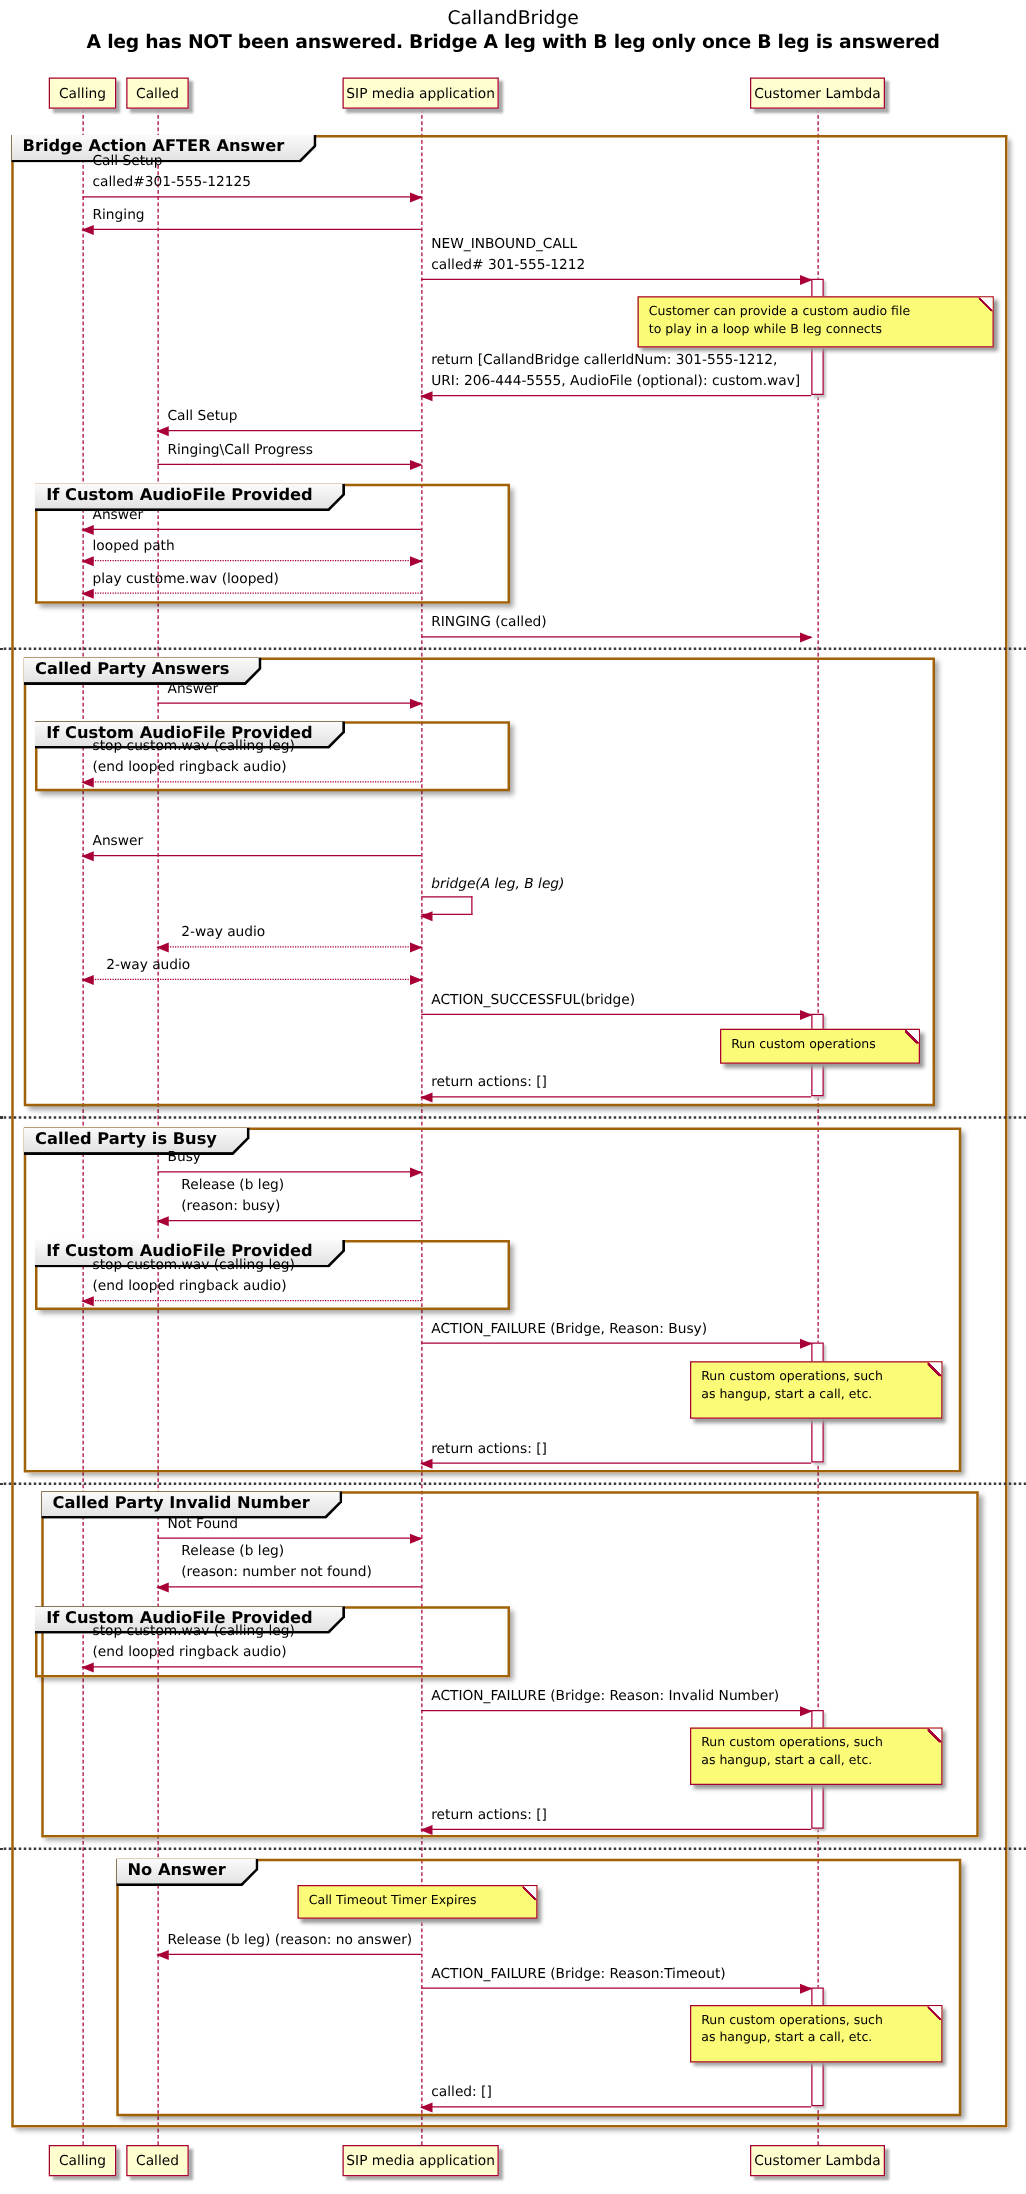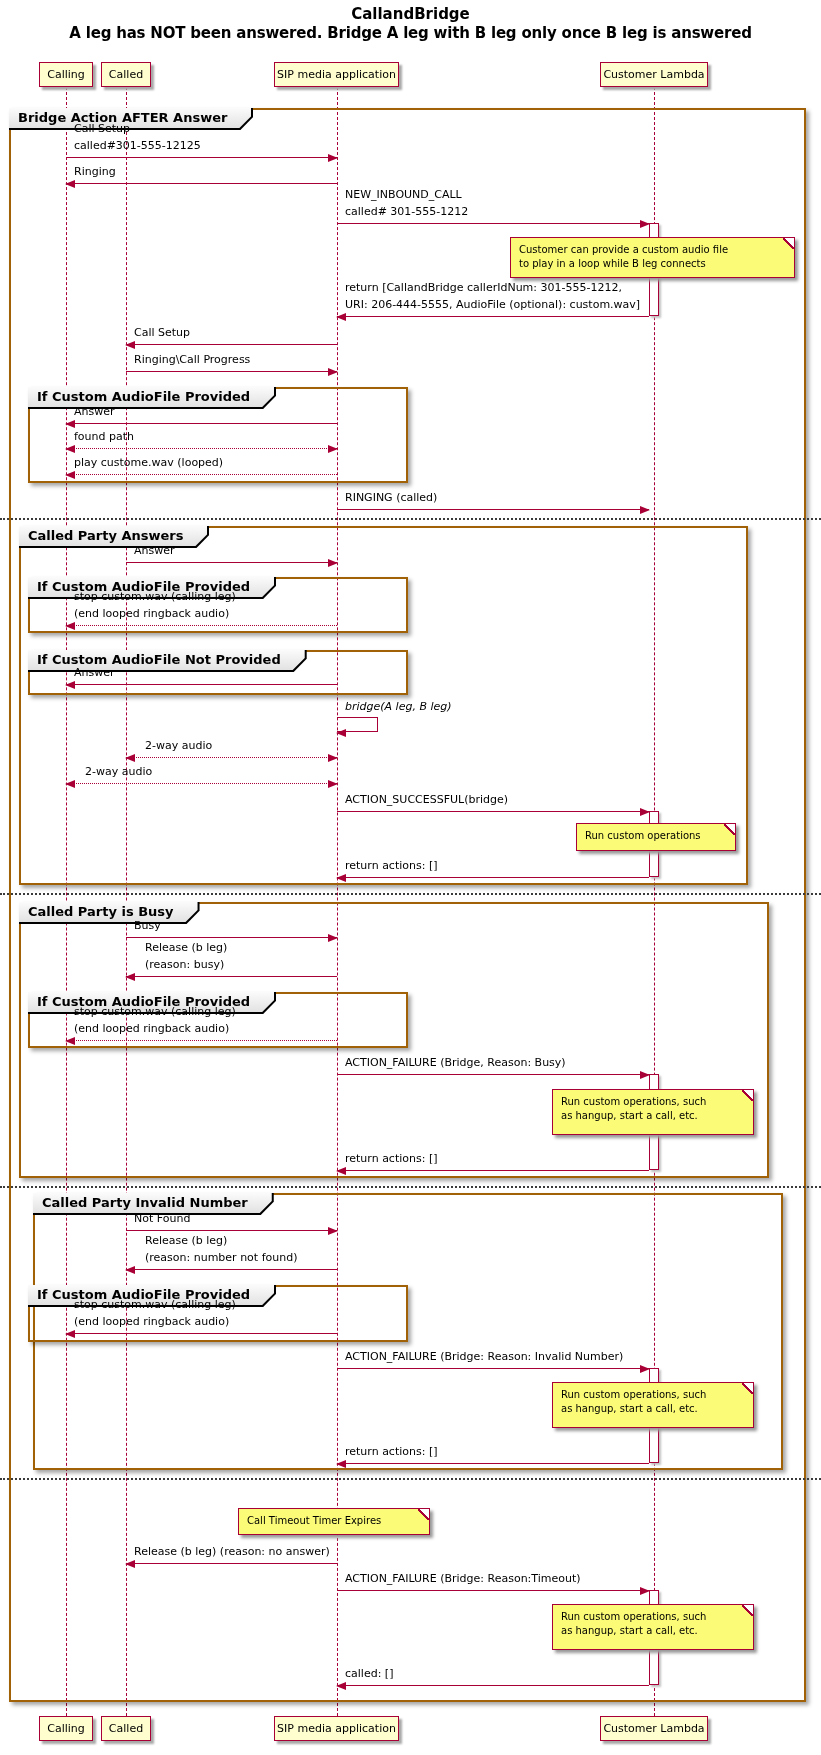--- a/index.html
+++ b/index.html
@@ -1,21 +1,21 @@
 <!DOCTYPE html>
 <html><head>
 <meta charset="utf-8">
 <style>
   html,body { margin:0; padding:0; background:#ffffff; }
   .canvas { position:relative; width:821px; height:1755px; background:#fff;
             font-family:"DejaVu Sans", sans-serif; color:#000; overflow:hidden; }
 
   
   .title-wrap { position:absolute; top:4px; left:0; width:100%; text-align:center; z-index:7; }
-  .dtitle { font-weight:bold; font-size:15px; line-height:1.35; }
+  .dtitle { font-weight:normal; font-size:15px; line-height:1.35; }
   .dsubtitle { font-weight:bold; font-size:15px; line-height:1.3; letter-spacing:-0.2px; }
 
   
   .life { position:absolute; width:0; border-left:1px dashed #A80036; z-index:1; }
 
   
   .pbox { position:absolute; height:25px; background:#FEFECE; border:1.8px solid #A80036;
           box-shadow:3px 3px 2px #a9a9a9; display:flex; align-items:center; justify-content:center;
           font-size:11px; box-sizing:border-box; z-index:6; white-space:nowrap; }
 
@@ -91,34 +91,34 @@
   <div class="frame" style="left:19px; top:902px; width:750px; height:276px;">
     <div class="flabel">
         <span>Called Party is Busy</span>
       </div>
   </div>
   <div class="frame" style="left:33px; top:1193px; width:750px; height:277px;">
     <div class="flabel">
         <span>Called Party Invalid Number</span>
       </div>
   </div>
+  <div class="frame" style="left:93px; top:1487px; width:676px; height:206px;">
+    <div class="flabel">
+        <span>No Answer</span>
+      </div>
+  </div>
 
   <div class="frame" style="left:28px; top:387px; width:380px; height:96px;">
     <div class="flabel">
         <span>If Custom AudioFile Provided</span>
       </div>
   </div>
   <div class="frame" style="left:28px; top:577px; width:380px; height:56px;">
     <div class="flabel">
         <span>If Custom AudioFile Provided</span>
-      </div>
-  </div>
-  <div class="frame" style="left:28px; top:650px; width:380px; height:45px;">
-    <div class="flabel">
-        <span>If Custom AudioFile Not Provided</span>
       </div>
   </div>
   <div class="frame" style="left:28px; top:992px; width:380px; height:56px;">
     <div class="flabel">
         <span>If Custom AudioFile Provided</span>
       </div>
   </div>
   <div class="frame" style="left:28px; top:1285px; width:380px; height:57px;">
     <div class="flabel">
         <span>If Custom AudioFile Provided</span>
@@ -169,21 +169,21 @@
         <i class="ah r"></i>
       </div>
   </div>
   <div class="msg" style="left:66px; top:423px; width:271px;">
     <div class="lbl">Answer</div>
     <div class="line">
         <i class="ah l"></i>
       </div>
   </div>
   <div class="msg dotted" style="left:66px; top:448px; width:271px;">
-    <div class="lbl">found path</div>
+    <div class="lbl">looped path</div>
     <div class="line">
         <i class="ah l"></i>
         <i class="ah r"></i>
       </div>
   </div>
   <div class="msg dotted" style="left:66px; top:474px; width:271px;">
     <div class="lbl">play custome.wav (looped)</div>
     <div class="line">
         <i class="ah l"></i>
       </div>

